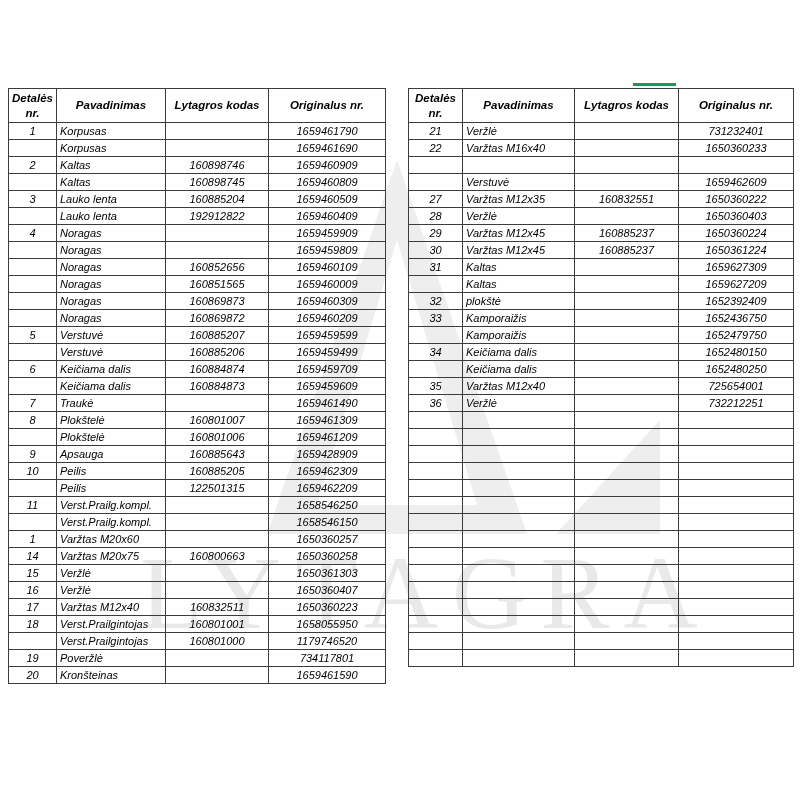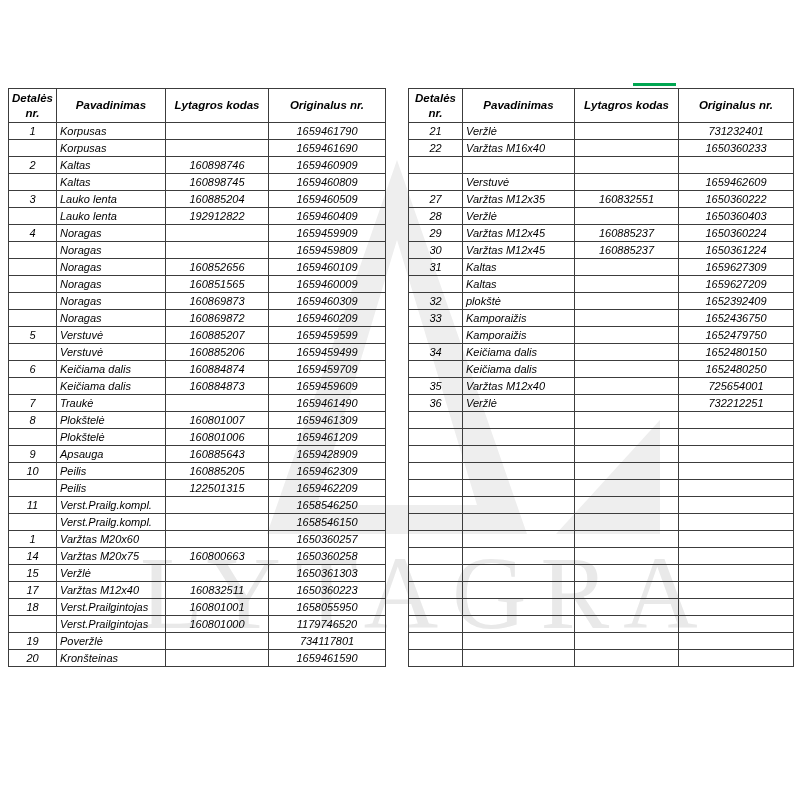--- a/index.html
+++ b/index.html
@@ -210,20 +210,26 @@
         <td class="c2">160800663</td>
         <td class="c3">1650360258</td>
       </tr>
       <tr>
         <td class="c0">15</td>
         <td class="c1">Veržlė</td>
         <td class="c2"></td>
         <td class="c3">1650361303</td>
       </tr>
       <tr>
+        <td class="c0">16</td>
+        <td class="c1">Veržlė</td>
+        <td class="c2"></td>
+        <td class="c3">1650360407</td>
+      </tr>
+      <tr>
         <td class="c0">17</td>
         <td class="c1">Varžtas M12x40</td>
         <td class="c2">160832511</td>
         <td class="c3">1650360223</td>
       </tr>
       <tr>
         <td class="c0">18</td>
         <td class="c1">Verst.Prailgintojas</td>
         <td class="c2">160801001</td>
         <td class="c3">1658055950</td>

